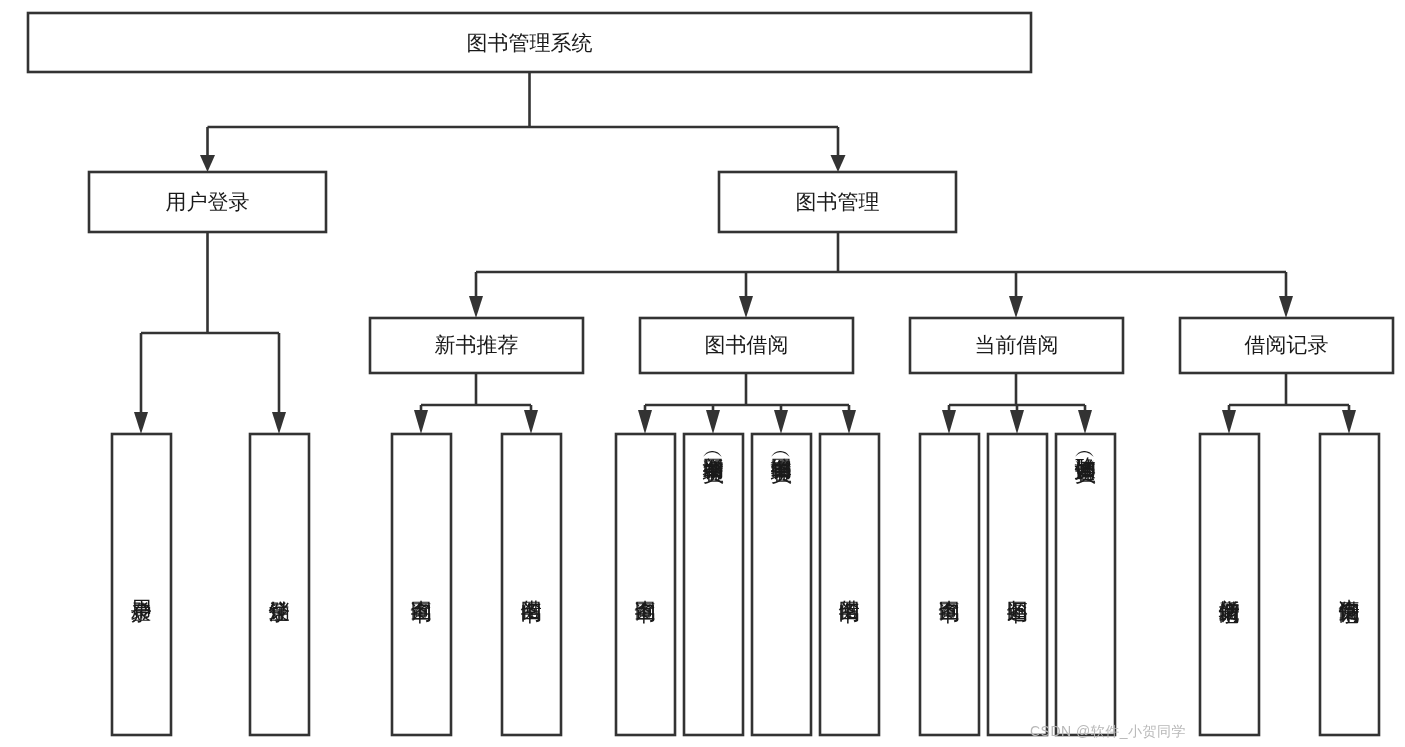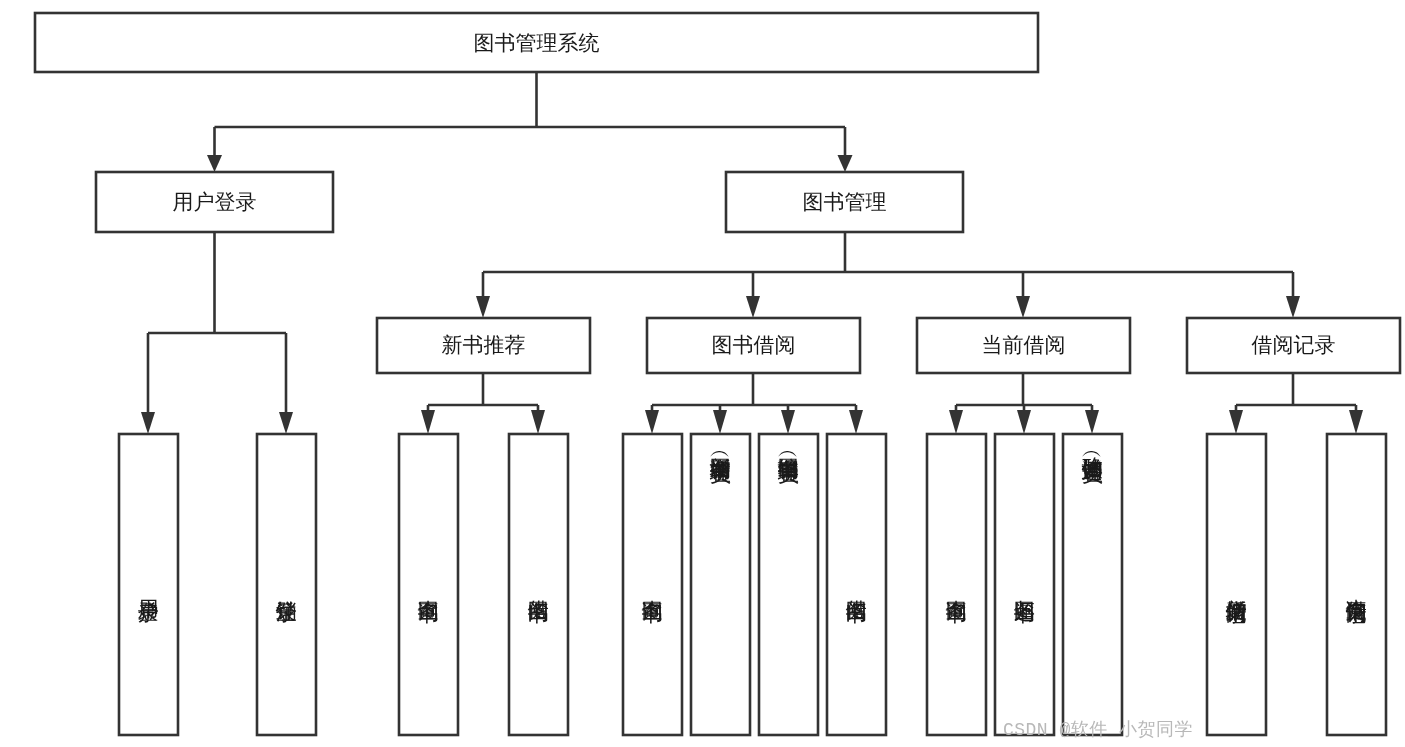--- a/index.html
+++ b/index.html
@@ -9,21 +9,21 @@
   }
   body {
     width: 1405px;
     height: 747px;
     font-family: "Liberation Sans", sans-serif;
     overflow: hidden;
     position: relative;
   }
   #diagram-root {
     position: absolute;
-    left: 15px;
+    left: 8px;
     top: 0;
     width: 1186px;
     height: 747px;
   }
   svg.tree {
     display: block;
     width: 1405px;
     height: 747px;
   }
   .node-box {
@@ -64,22 +64,22 @@
     display: flex;
     align-items: center;
     justify-content: center;
     box-sizing: border-box;
     pointer-events: none;
   }
   .watermark {
     position: absolute;
     right: 8px;
     bottom: 6px;
-    font-family: Liberation Mono, monospace;
-    font-size: 18px;
+    font-family: Liberation Sans, sans-serif;
+    font-size: 14px;
     color: #b8b8b8;
     letter-spacing: 0.5px;
     white-space: nowrap;
     user-select: none;
   }
 </style>
 </head>
 <body>
 
 <div id="diagram-root">

